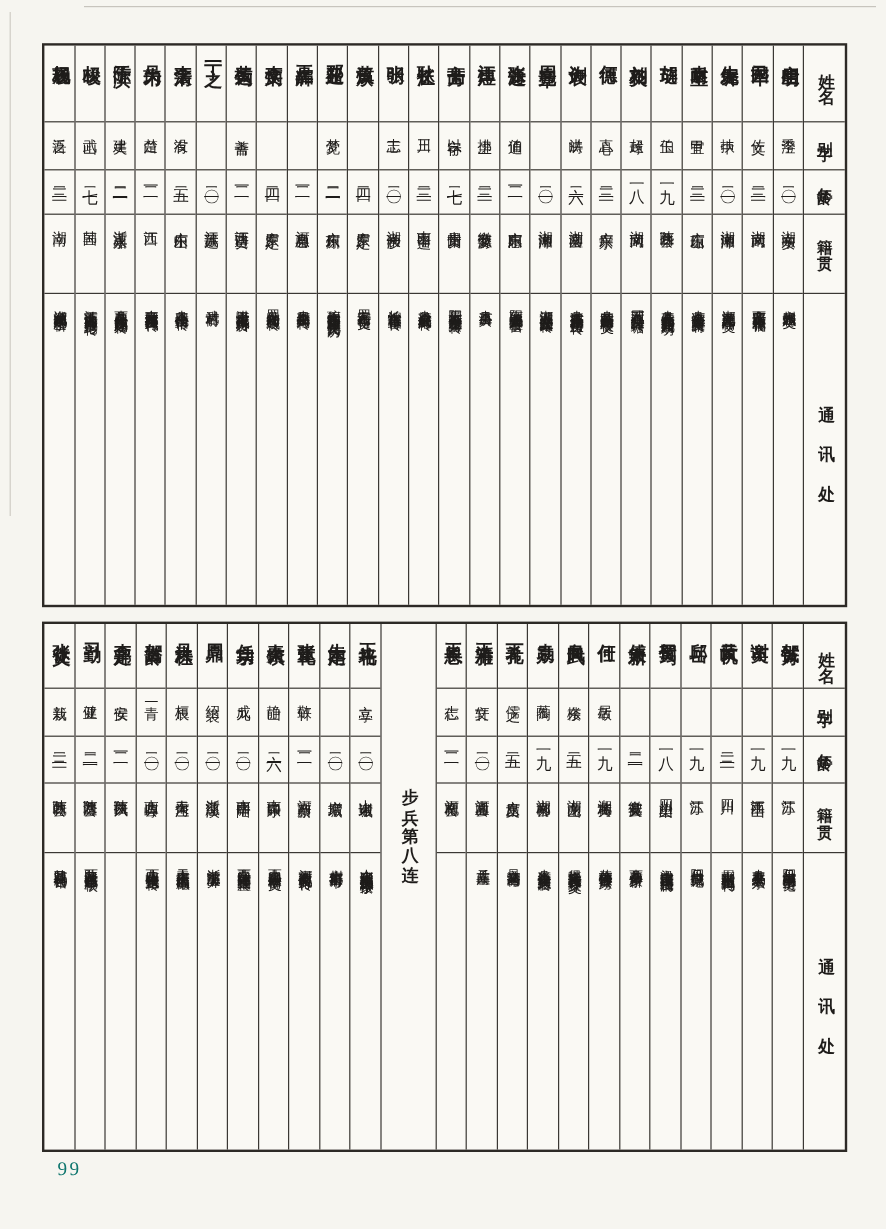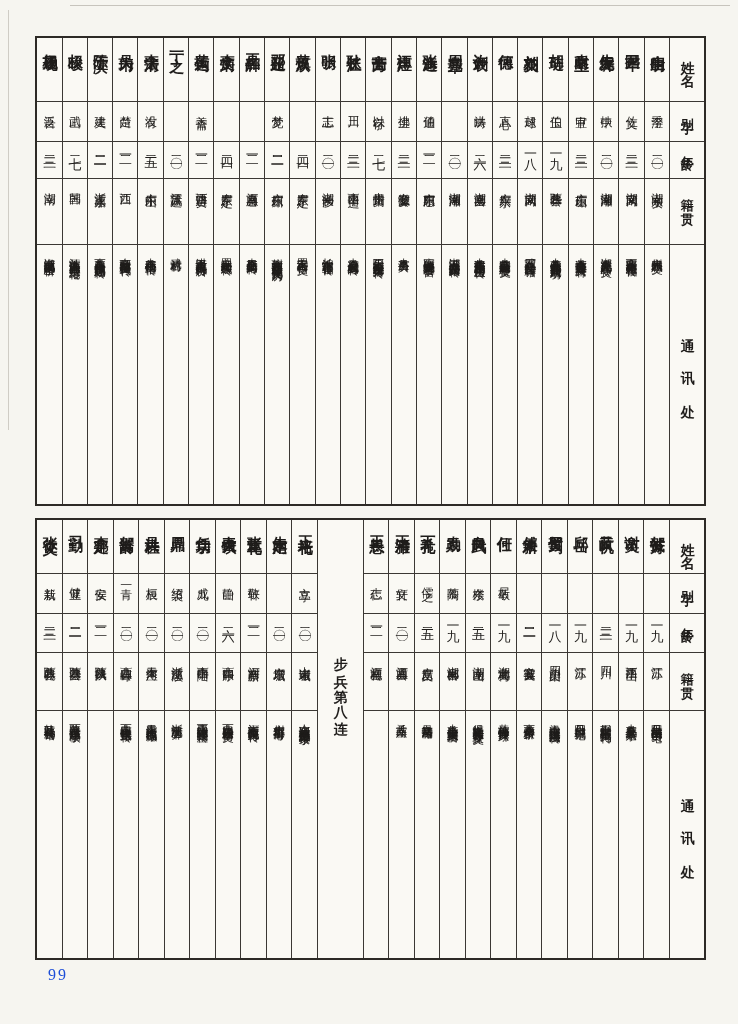--- a/index.html
+++ b/index.html
@@ -83,21 +83,21 @@
     font-weight: 700;
     letter-spacing: 1.15em;
     margin-top: 126px;
   }
 
   .page-number {
     position: absolute;
     left: 48px;
     top: 966px;
     font-size: 16px;
-    color: #1d4ed8;
+    color: #0f766e;
     letter-spacing: 2px;
   }
 </style>
 </head>
 <body>
 
 <div class="scan-edge-top"></div>
 <div class="scan-edge-left"></div>
 
 <div class="roster top">

